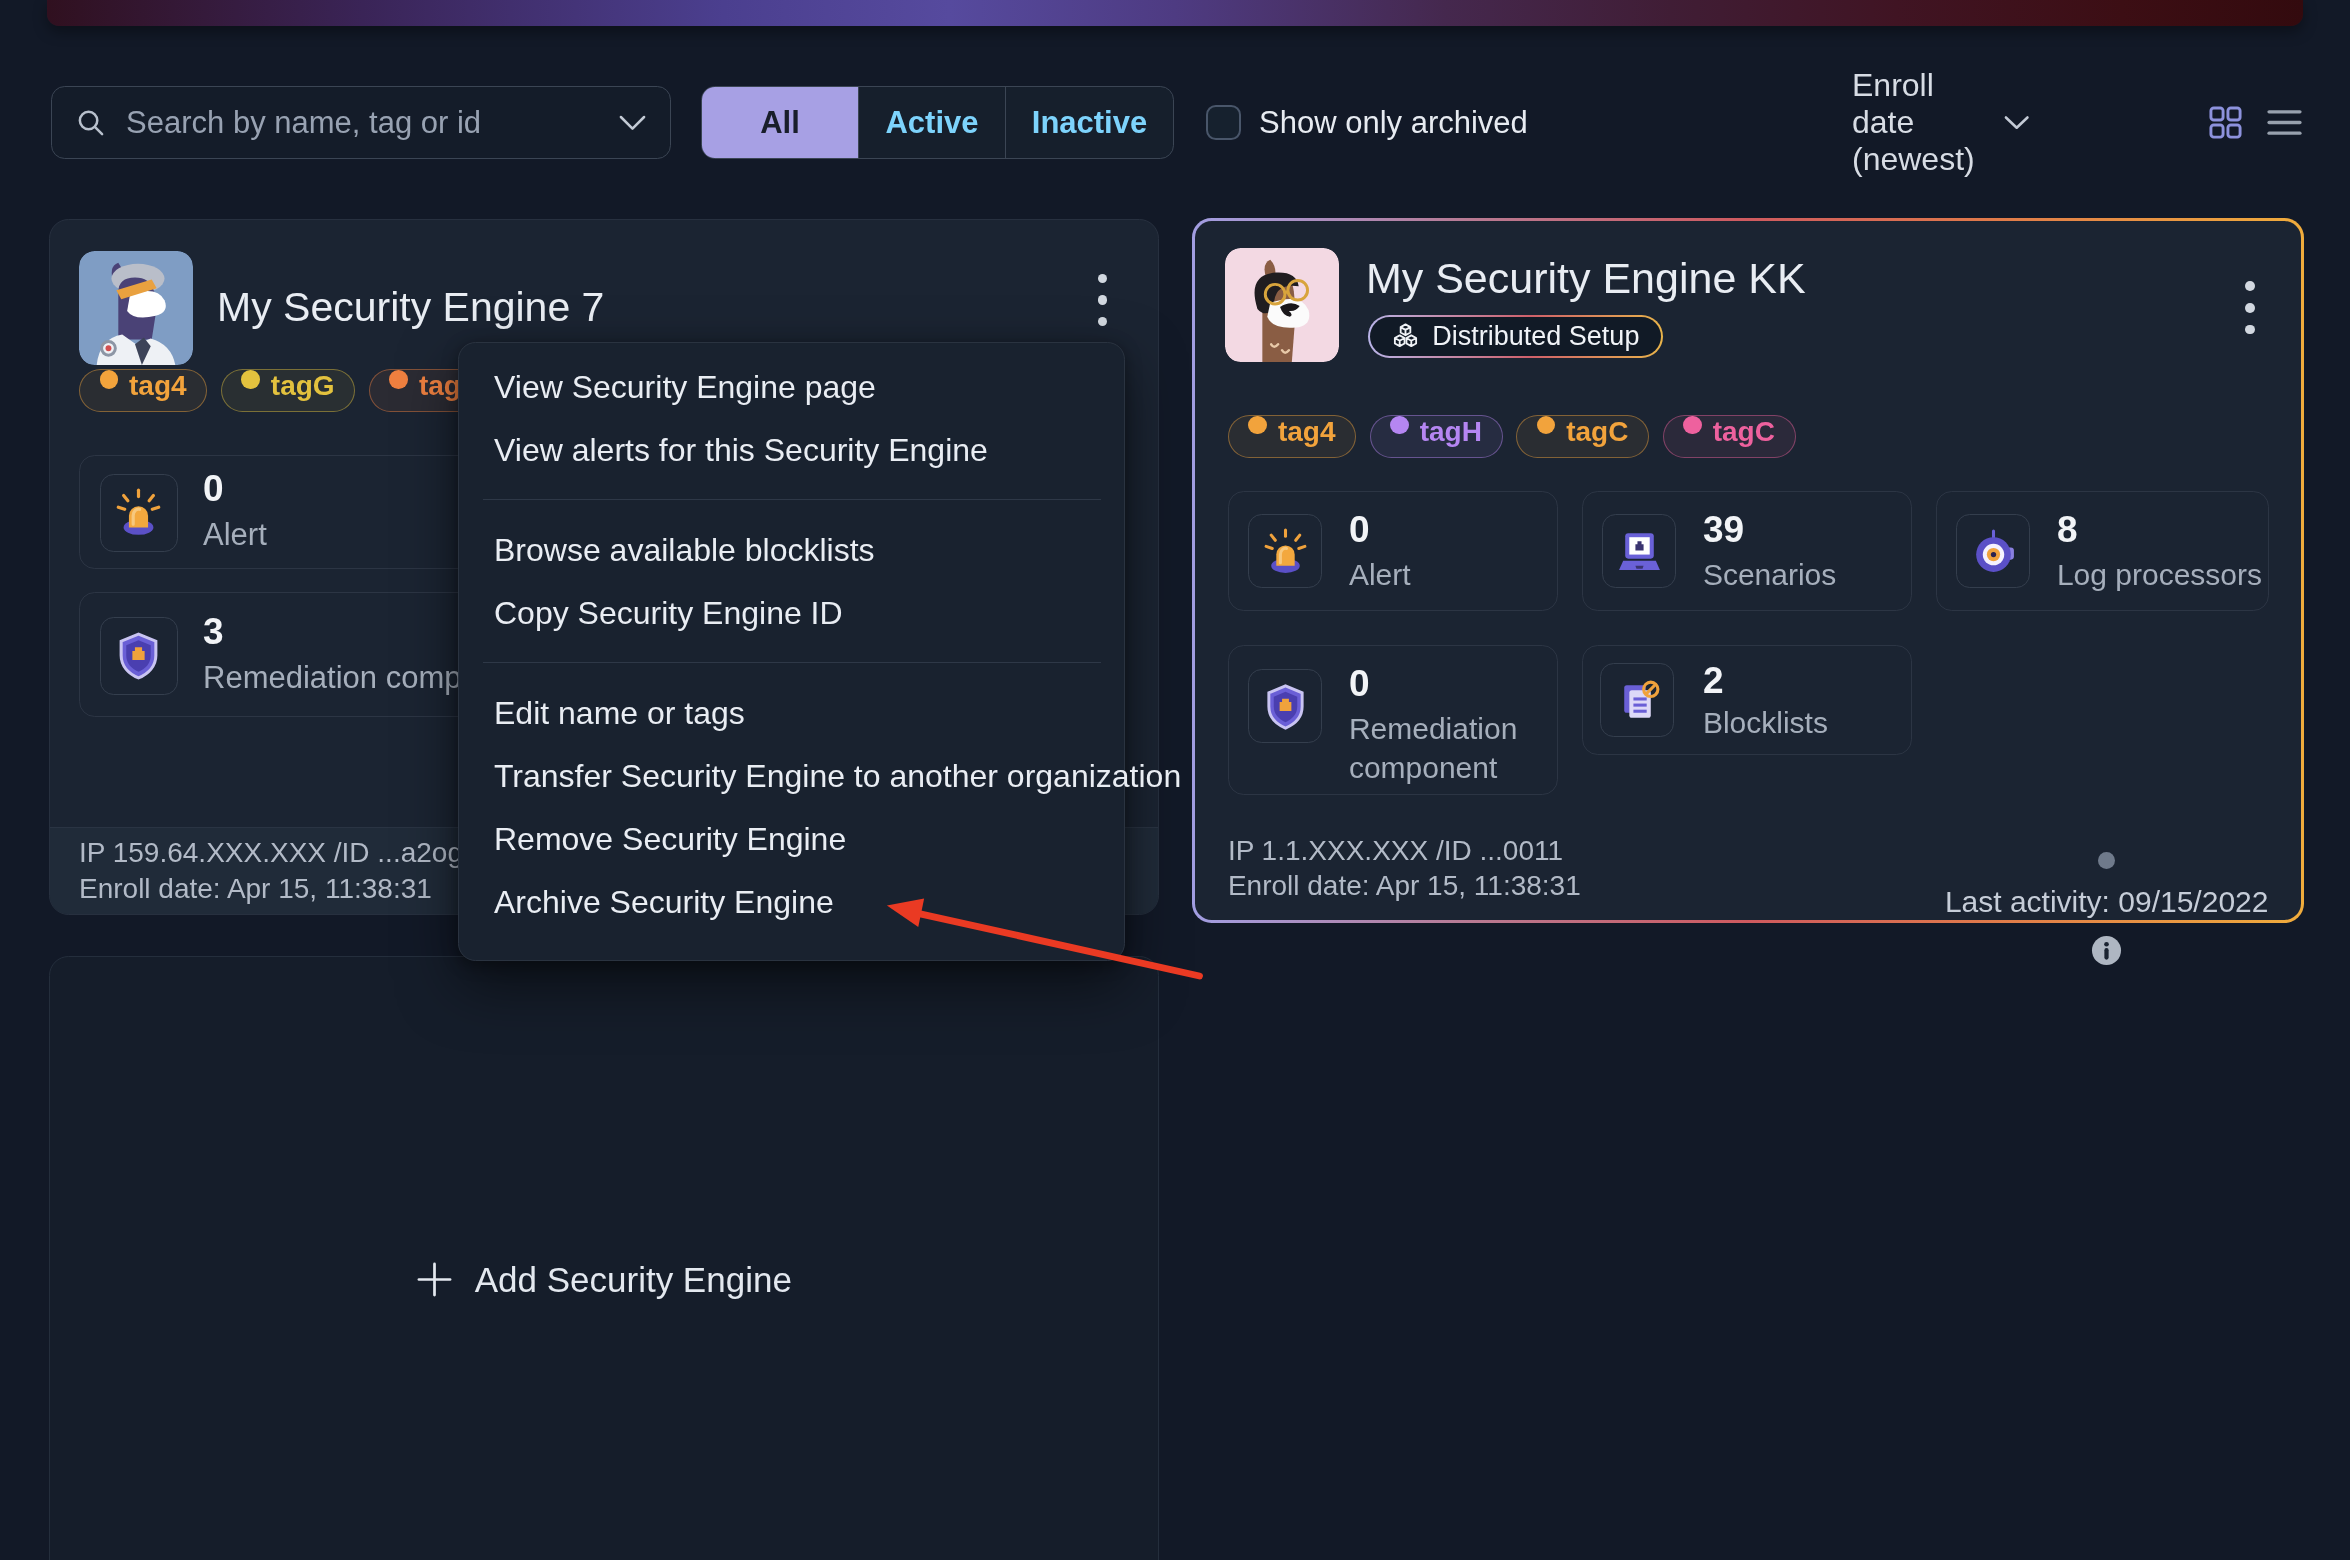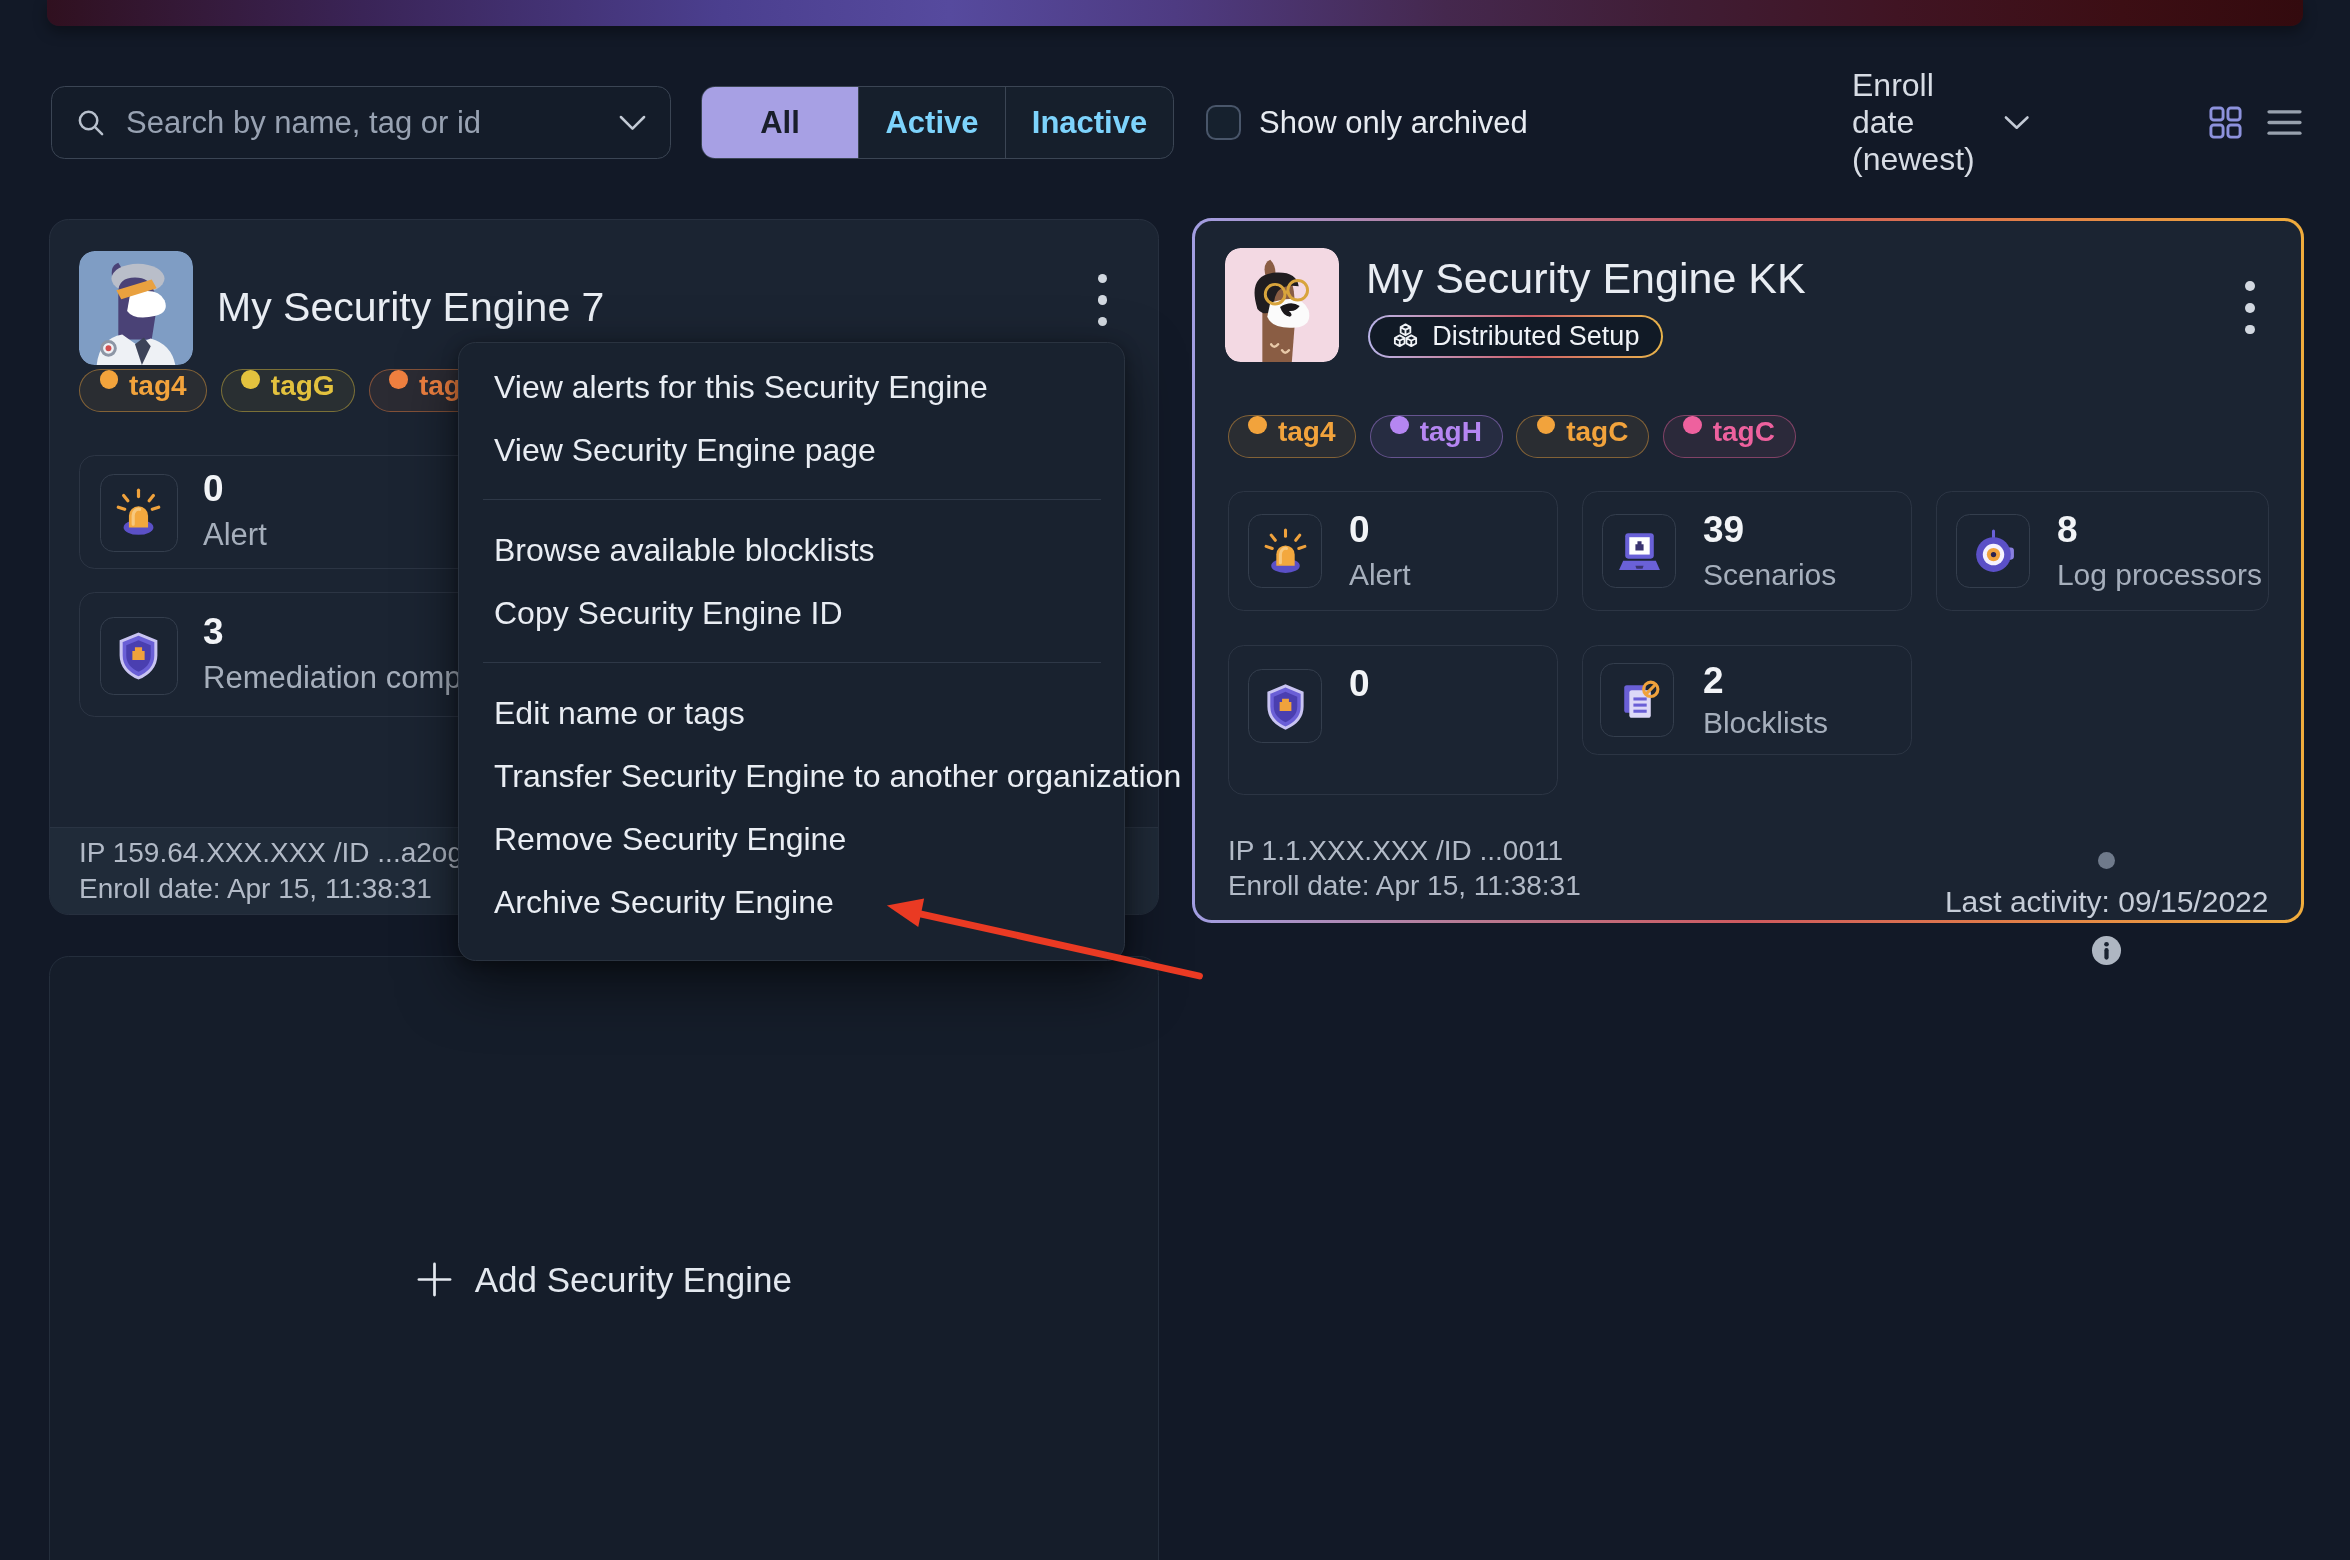--- a/index.html
+++ b/index.html
@@ -328,20 +328,21 @@
 
       <div class="abs tile" style="left:33px;top:424px;width:330px;height:150px;">
         <div class="iconbox" style="left:19.6px;top:23.5px;width:74px;height:74px;">
           <svg width="47" height="47" viewBox="0 0 48 48">
             <path d="M24 3 L41 10 V24 C41 34.5 33.5 42 24 46 C14.5 42 7 34.5 7 24 V10 Z" fill="#6a5fd6" stroke="#c9c4f2" stroke-width="3"></path>
             <path d="M24 9 L36 14 V24 C36 31.5 31 37 24 40 C17 37 12 31.5 12 24 V14 Z" fill="#4a3fb0"></path>
             <path d="M20.5 16 h7 v3.5 h2.5 v9 h-12 v-9 h2.5 z" fill="#f0a23c"></path>
           </svg>
         </div>
         <div class="tile-num" style="left:120px;top:17.6px;">0</div>
+        <div class="tile-label" style="left:120px;top:63px;width:191px;font-size:30px;">Remediation component</div>
       </div>
 
       <div class="abs tile" style="left:387px;top:424px;width:330px;height:110px;">
         <div class="iconbox" style="left:17.6px;top:17.6px;width:74px;height:74px;">
           <svg width="49" height="49" viewBox="0 0 48 48">
             <rect x="11" y="9" width="21" height="27" rx="2.5" fill="#6a5fd6"></rect>
             <rect x="16" y="14" width="21" height="27" rx="2.5" fill="#ddd9f8"></rect>
             <rect x="20" y="21" width="13" height="3" fill="#6a5fd6"></rect>
             <rect x="20" y="27" width="13" height="3" fill="#6a5fd6"></rect>
             <rect x="20" y="33" width="13" height="3" fill="#6a5fd6"></rect>
@@ -364,22 +365,22 @@
             <circle cx="16" cy="16" r="15" fill="#aeb6c2"></circle>
             <circle cx="16" cy="9.5" r="2.4" fill="#1b2432"></circle>
             <rect x="13.8" y="13.5" width="4.4" height="12" rx="2.2" fill="#1b2432"></rect>
           </svg>
         </span>
       </div>
     </div>
   </div>
 
   <div class="abs menu">
+    <div class="menu-item">View Security Engine page</div>
     <div class="menu-item">View alerts for this Security Engine</div>
-    <div class="menu-item">View Security Engine page</div>
     <div class="menu-divider"></div>
     <div class="menu-item">Browse available blocklists</div>
     <div class="menu-item">Copy Security Engine ID</div>
     <div class="menu-divider"></div>
     <div class="menu-item">Edit name or tags</div>
     <div class="menu-item">Transfer Security Engine to another organization</div>
     <div class="menu-item">Remove Security Engine</div>
     <div class="menu-item">Archive Security Engine</div>
   </div>
 

